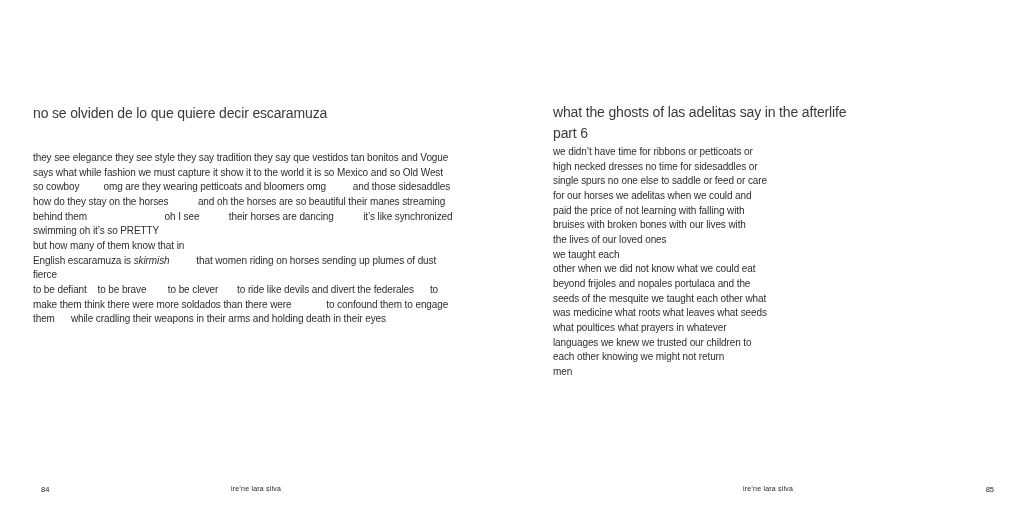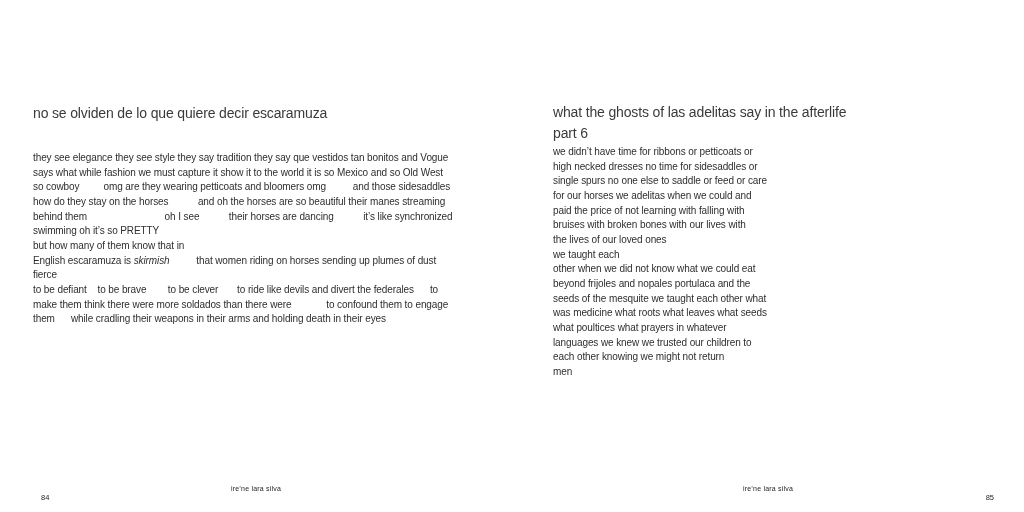--- a/index.html
+++ b/index.html
@@ -40,21 +40,21 @@
   .poem-line.align-right { text-align: left; }
   .poem-line em { font-style: italic; }
 
   .footer {
     position: absolute;
     top: 485px; left: 0;
     width: 100%;
     font-size: 7.5px;
     color: #242424;
   }
-  .pagenum { position: absolute; top: 8px; padding-left: 8px; }
+  .pagenum { position: absolute; top: 0; padding-left: 8px; }
   .page.left  .pagenum { left: 33px; }
   .page.right .pagenum { right: 30px; }
   .author {
     display: block;
     text-align: center;
     letter-spacing: 0.2px;
     font-size: 7px;
   }
 </style>
 </head>

